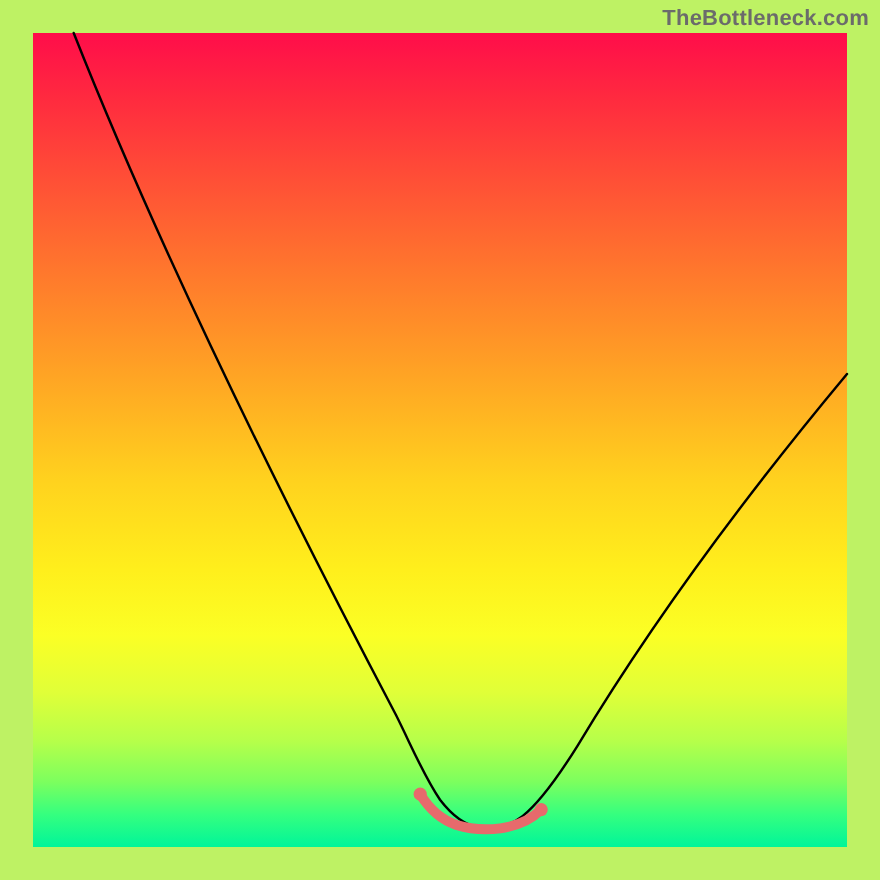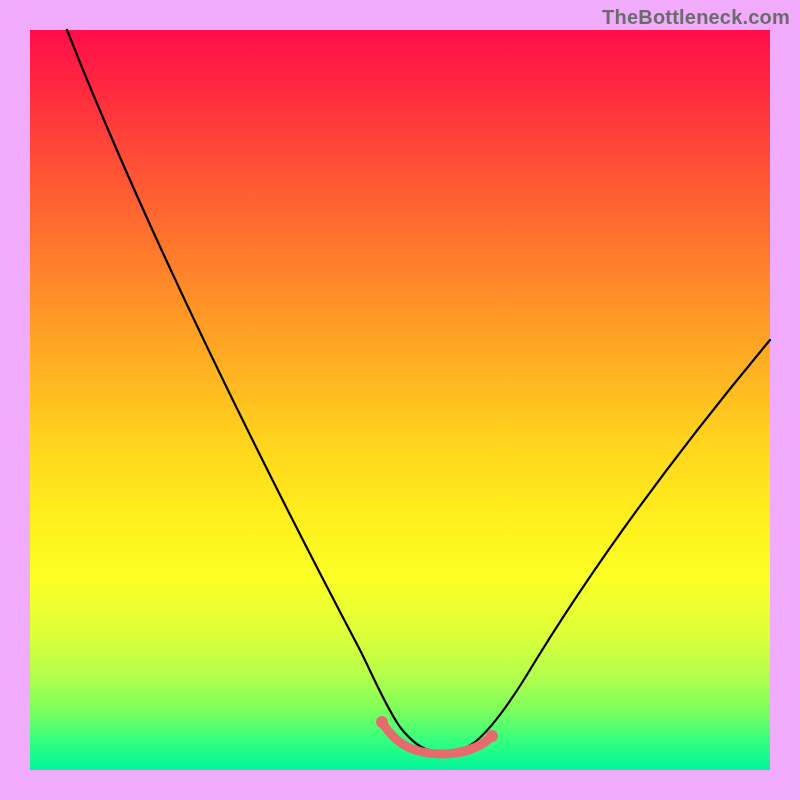--- a/index.html
+++ b/index.html
@@ -8,21 +8,21 @@
     width: 800px;
     height: 800px;
     background: #000;
     overflow: hidden;
     font-family: Arial, Helvetica, sans-serif;
   }
   .frame {
     position: relative;
     width: 800px;
     height: 800px;
-    background: #f0abfc;
+    background: #bef264;
     text-align: center;
   }
   .plot {
     position: absolute;
     left: 30px;
     top: 30px;
     width: 740px;
     height: 740px;
     
     background: linear-gradient(

